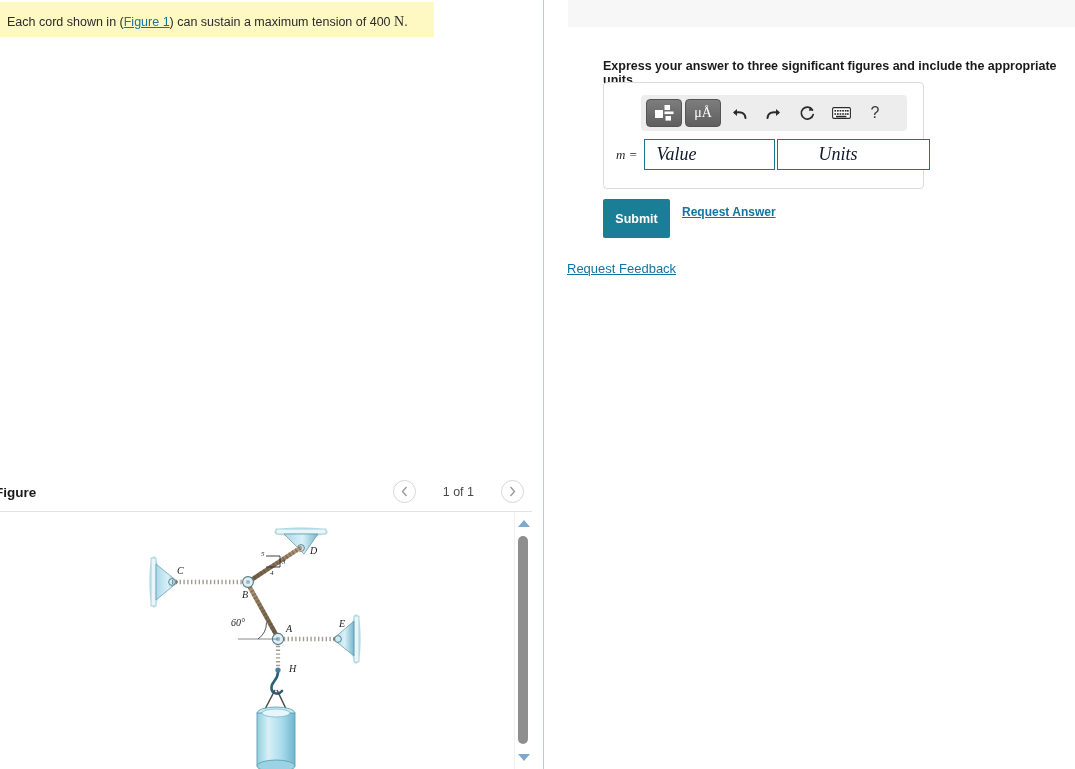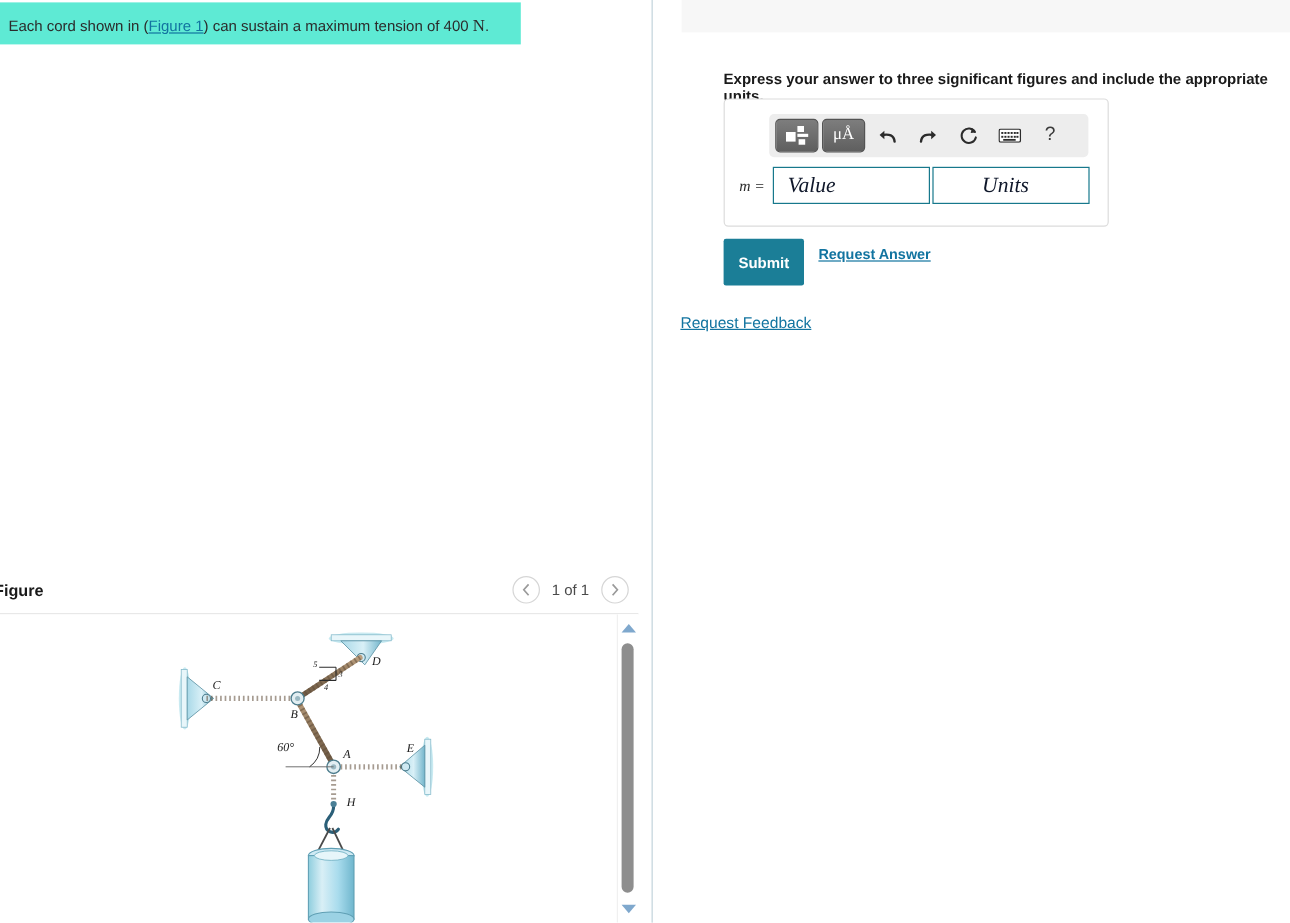--- a/index.html
+++ b/index.html
@@ -30,21 +30,21 @@
     left: 543px; top: 0;
     width: 1px; height: 769px;
     background: #b9ccd6;
   }
 
   #problem-banner {
     position: absolute;
     left: 0; top: 2px;
     width: 434px;
     height: 35px;
-    background: #5eead4;
+    background: #fef9c3;
     box-sizing: border-box;
   }
   #problem-text {
     position: absolute;
     left: 7px; top: 12px;
     font-size: 12.5px;
     line-height: 16px;
     color: #2b2b2b;
     white-space: nowrap;
   }
@@ -70,21 +70,21 @@
     left: -5px; top: 7px;
     font-size: 13.5px;
     font-weight: bold;
     color: #1a1a1a;
   }
   #figure-nav {
     position: absolute;
     right: 19px; top: 2px;
     display: flex;
     align-items: center;
-    gap: 10px;
+    gap: 27px;
   }
   .nav-circle {
     width: 23px; height: 23px;
     border-radius: 50%;
     border: 1px solid #d6d6d6;
     background: #fff;
     display: flex;
     align-items: center;
     justify-content: center;
     color: #9a9a9a;
@@ -265,21 +265,21 @@
     display: flex;
     align-items: center;
     padding-left: 11px;
     font-family: "Liberation Serif", serif;
     font-style: italic;
     font-size: 18px;
     color: #0f172a;
     cursor: text;
   }
   #value-input { width: 131px; margin-right: 2px; }
-  #units-input { width: 131px; padding-left: 40px; }
+  #units-input { width: 153px; padding-left: 40px; }
 
   
   #submit-button {
     position: absolute;
     left: 59px; top: 199px;
     width: 67px; height: 39px;
     background: #1b7e97;
     color: #fff;
     font-size: 12.5px;
     font-weight: bold;

